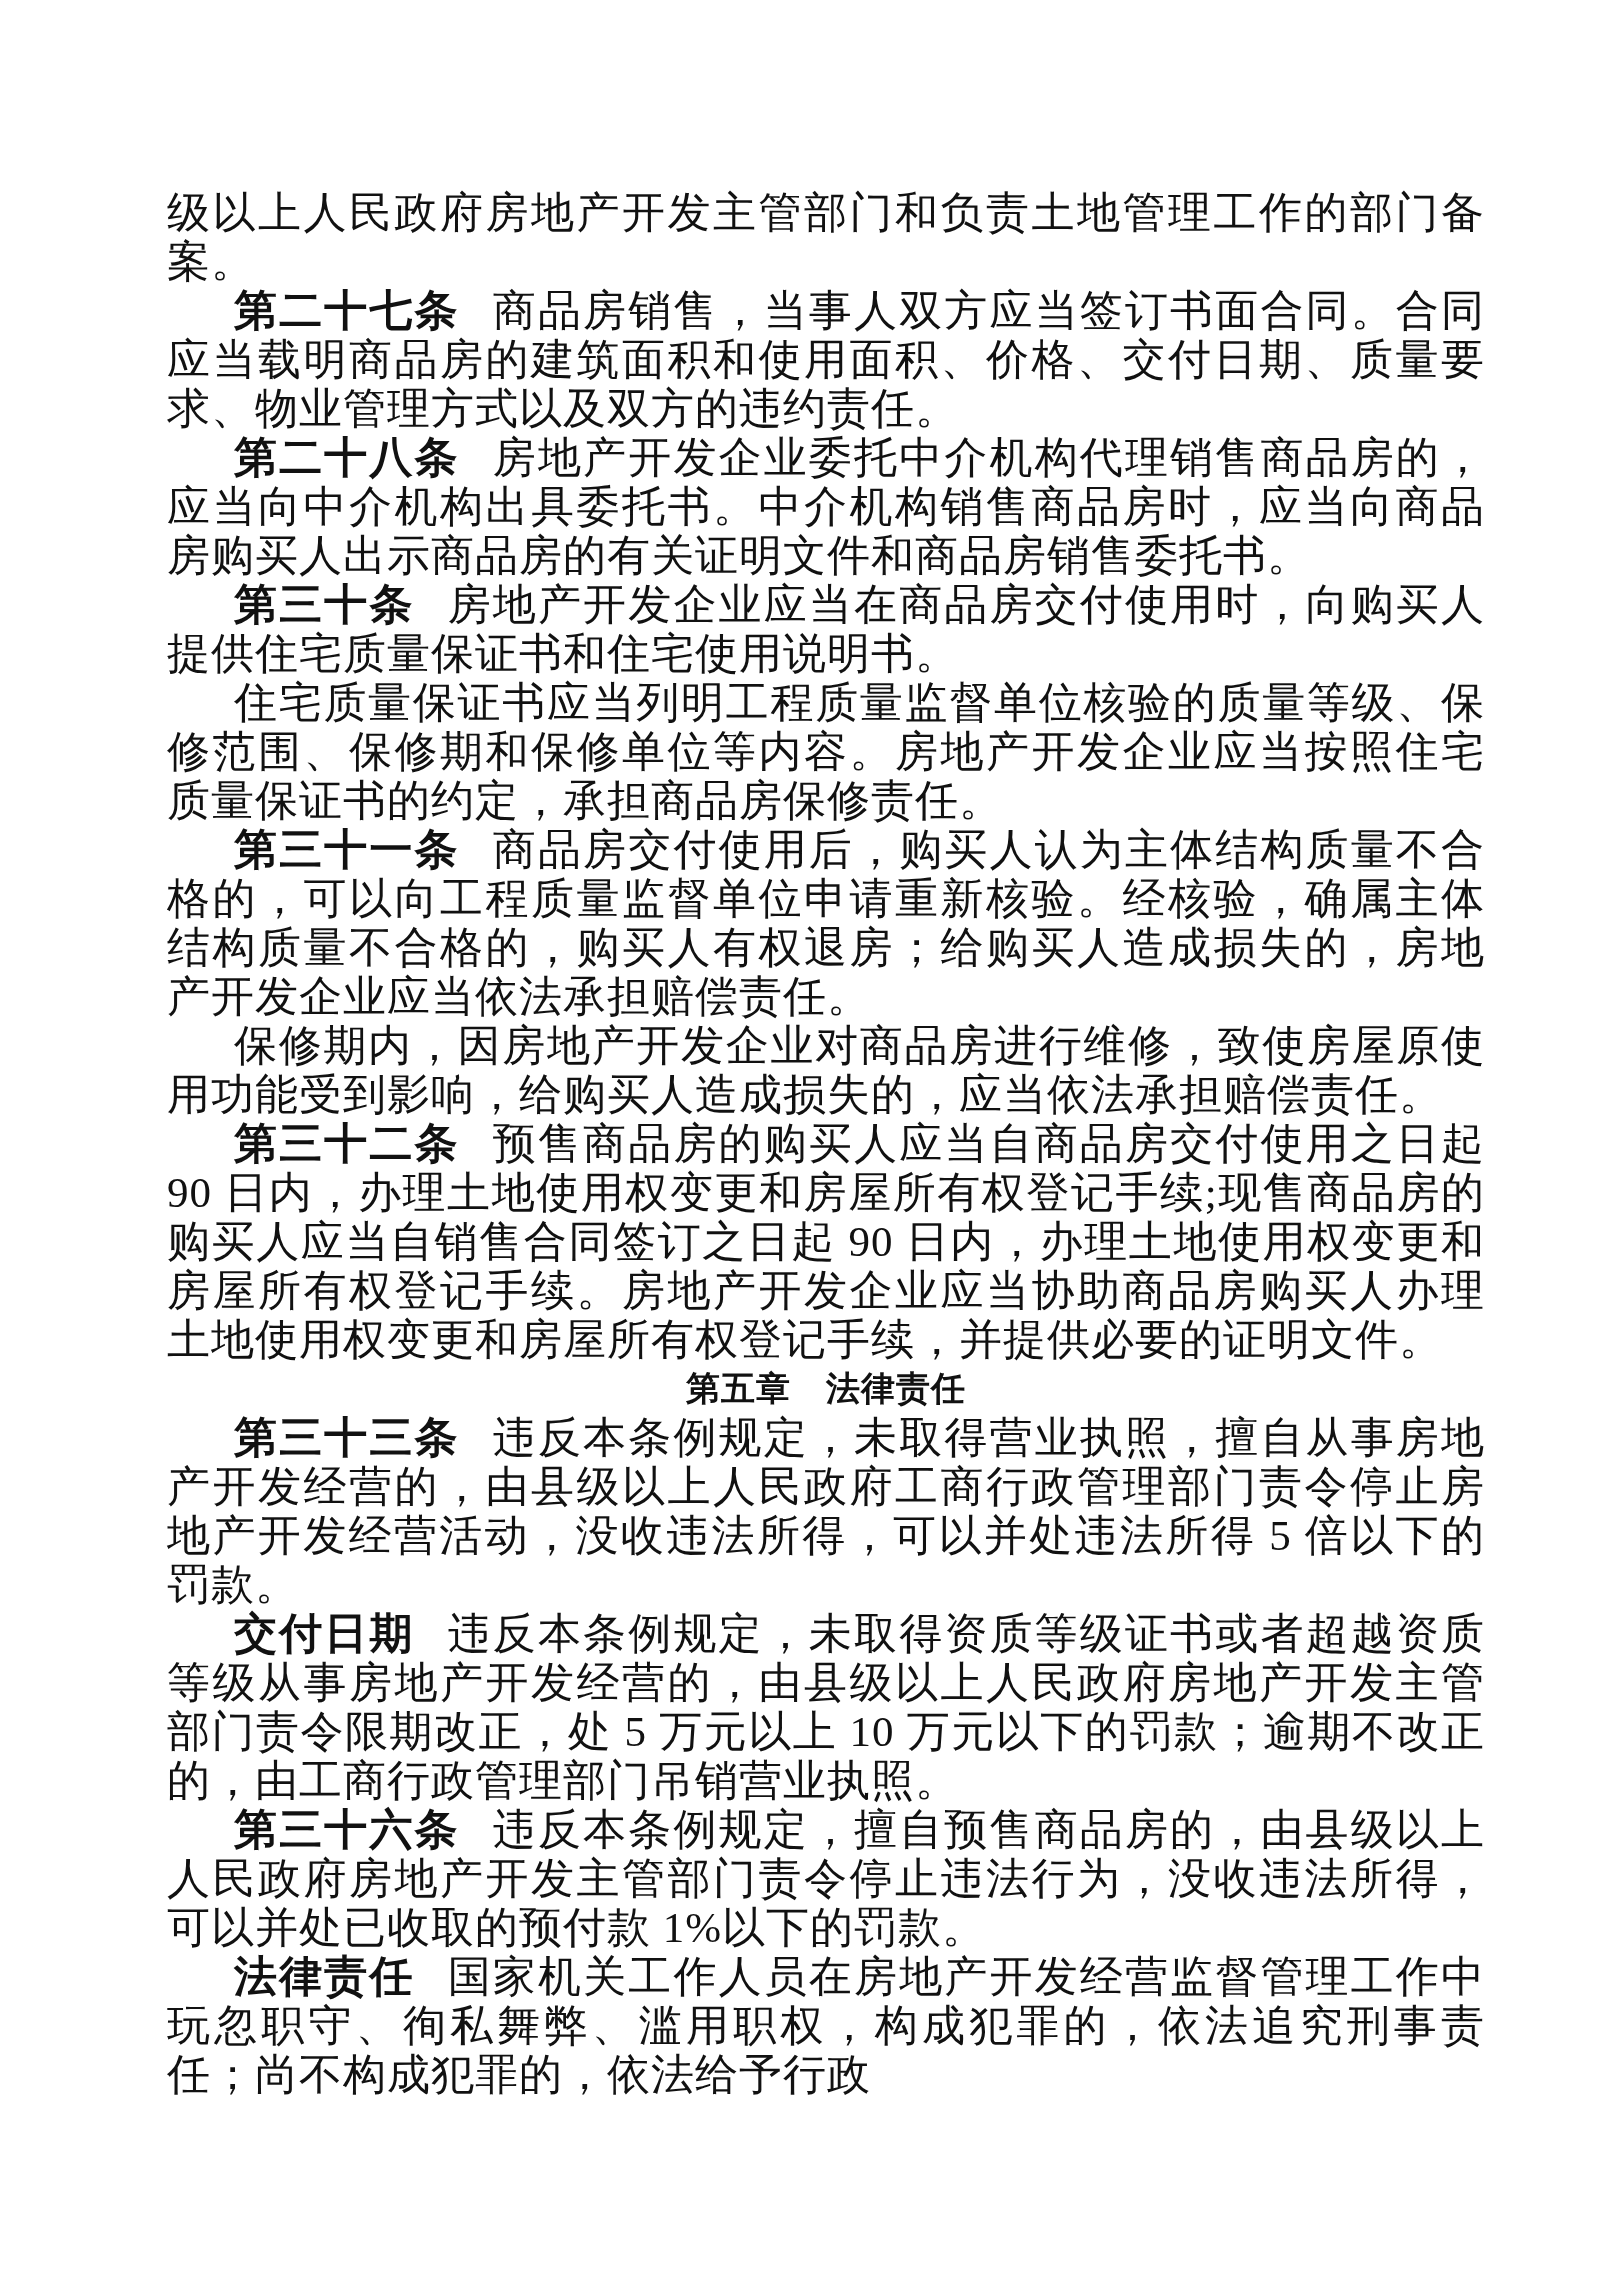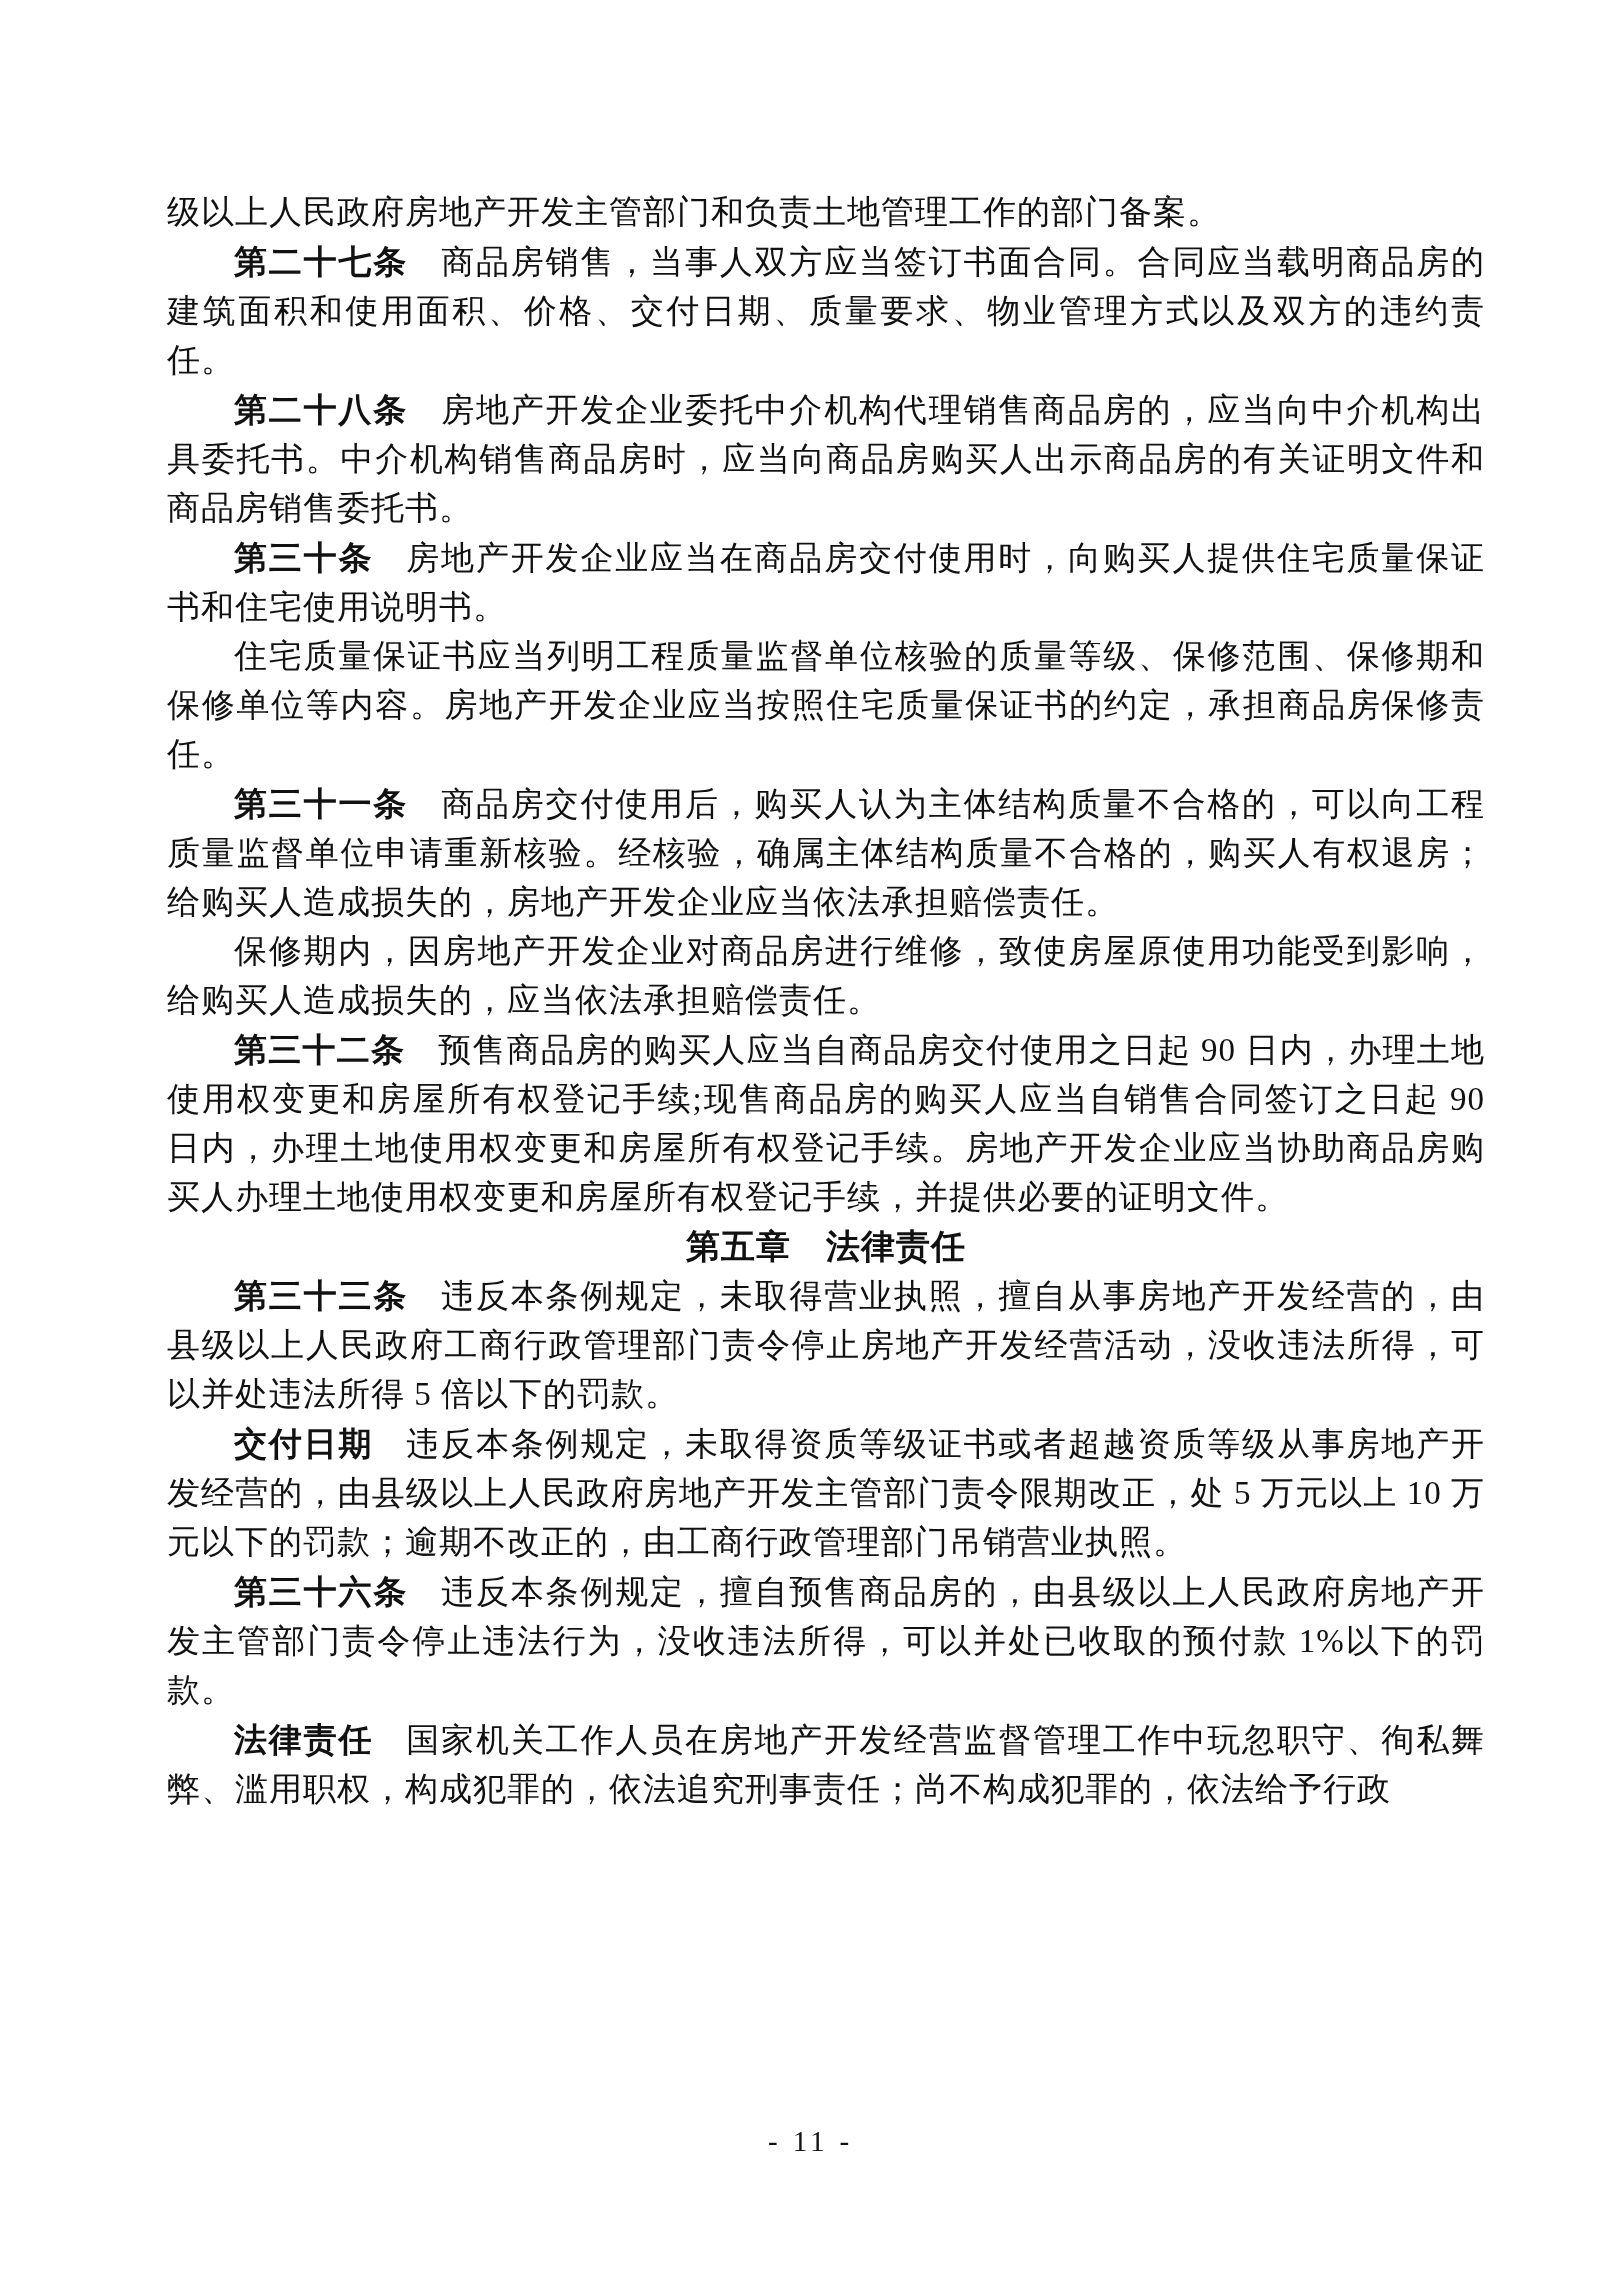--- a/index.html
+++ b/index.html
@@ -21,21 +21,21 @@
     background: #ffffff;
   }
   .text-area {
     position: absolute;
     top: 188px;
     left: 167px;
     width: 1318px;
   }
   .para {
     margin: 0;
-    font-size: 33px;
+    font-size: 43px;
     line-height: 49px;
     letter-spacing: 1px;
     text-align: justify;
     word-break: break-all;
   }
   .para.article, .para.plain {
     text-indent: 67px; 
   }
   .para.continuation {
     text-indent: 0;
@@ -75,15 +75,14 @@
       <p class="para plain"><span>住宅质量保证书应当列明工程质量监督单位核验的质量等级、保修范围、保修期和保修单位等内容。房地产开发企业应当按照住宅质量保证书的约定，承担商品房保修责任。</span></p>
       <p class="para article"><span class="term">第三十一条</span><span>商品房交付使用后，购买人认为主体结构质量不合格的，可以向工程质量监督单位申请重新核验。经核验，确属主体结构质量不合格的，购买人有权退房；给购买人造成损失的，房地产开发企业应当依法承担赔偿责任。</span></p>
       <p class="para plain"><span>保修期内，因房地产开发企业对商品房进行维修，致使房屋原使用功能受到影响，给购买人造成损失的，应当依法承担赔偿责任。</span></p>
       <p class="para article"><span class="term">第三十二条</span><span>预售商品房的购买人应当自商品房交付使用之日起 90 日内，办理土地使用权变更和房屋所有权登记手续;现售商品房的购买人应当自销售合同签订之日起 90 日内，办理土地使用权变更和房屋所有权登记手续。房地产开发企业应当协助商品房购买人办理土地使用权变更和房屋所有权登记手续，并提供必要的证明文件。</span></p>
       <p class="para chapter"><span>第五章　法律责任</span></p>
       <p class="para article"><span class="term">第三十三条</span><span>违反本条例规定，未取得营业执照，擅自从事房地产开发经营的，由县级以上人民政府工商行政管理部门责令停止房地产开发经营活动，没收违法所得，可以并处违法所得 5 倍以下的罚款。</span></p>
       <p class="para article"><span class="term">交付日期</span><span>违反本条例规定，未取得资质等级证书或者超越资质等级从事房地产开发经营的，由县级以上人民政府房地产开发主管部门责令限期改正，处 5 万元以上 10 万元以下的罚款；逾期不改正的，由工商行政管理部门吊销营业执照。</span></p>
       <p class="para article"><span class="term">第三十六条</span><span>违反本条例规定，擅自预售商品房的，由县级以上人民政府房地产开发主管部门责令停止违法行为，没收违法所得，可以并处已收取的预付款 1%以下的罚款。</span></p>
       <p class="para article"><span class="term">法律责任</span><span>国家机关工作人员在房地产开发经营监督管理工作中玩忽职守、徇私舞弊、滥用职权，构成犯罪的，依法追究刑事责任；尚不构成犯罪的，依法给予行政</span></p>
     </div>
-  <div class="footer">- 11 -</div>
 </div>
 
 
 </body></html>

